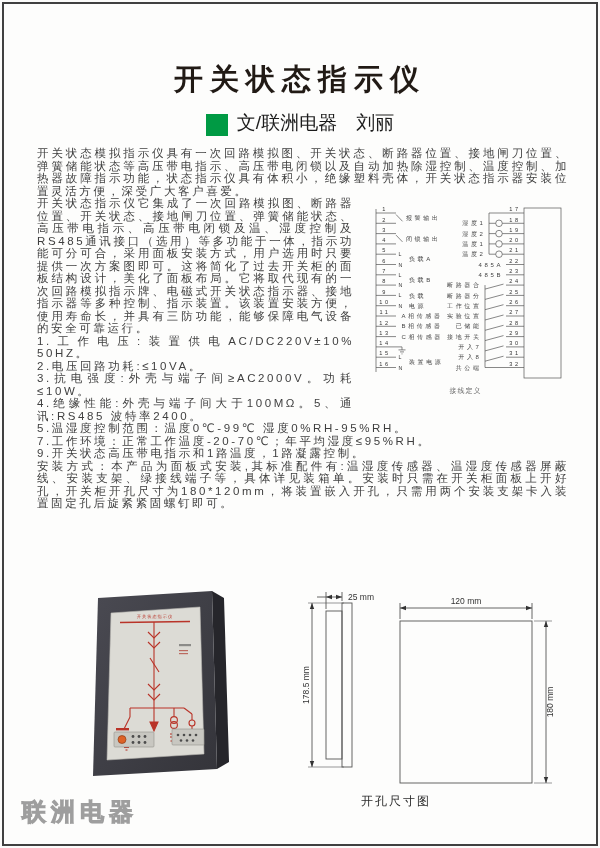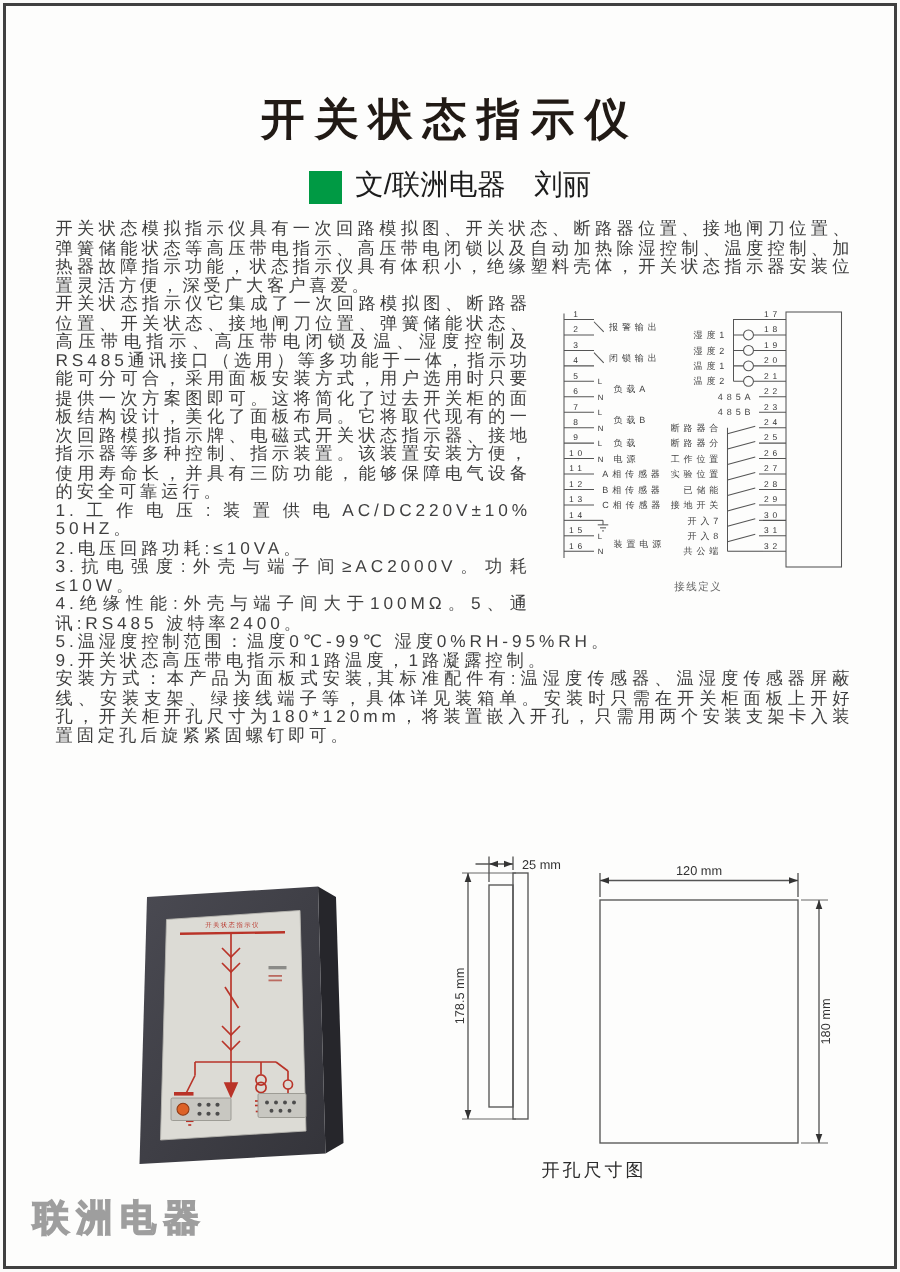--- a/index.html
+++ b/index.html
@@ -24,21 +24,21 @@
   .content{
     margin:11px 27px 0 33px;font-size:11.5px;line-height:12.5px;
     letter-spacing:2.6px;color:#3f3f3f;text-align:justify;
   }
   .content p{margin:0;}
   .wiring-float{
     float:right;width:207px;margin:3px 0 4px 8px;text-align:center;
   }
   .wiring-caption{font-size:7px;color:#666;letter-spacing:1px;margin-top:2px;}
   .photo{position:absolute;left:82px;top:582px;width:150px;height:198px;}
-  .dims{position:absolute;left:296px;top:556px;width:290px;height:235px;text-align:center;}
+  .dims{position:absolute;left:296px;top:577px;width:290px;height:235px;text-align:center;}
   .watermark{
     position:absolute;left:18px;top:792px;font-size:24px;font-weight:bold;
     letter-spacing:5px;color:#dddddb;-webkit-text-stroke:1px #9e9e9e;
   }
   svg text{font-family:"Liberation Sans","DejaVu Sans",sans-serif;}
 </style>
 </head>
 <body>
 
 <div class="page">
@@ -188,20 +188,21 @@
         </svg>
       <div class="wiring-caption">接线定义</div>
     </div>
 
     <p>开关状态指示仪它集成了一次回路模拟图、断路器位置、开关状态、接地闸刀位置、弹簧储能状态、高压带电指示、高压带电闭锁及温、湿度控制及RS485通讯接口（选用）等多功能于一体，指示功能可分可合，采用面板安装方式，用户选用时只要提供一次方案图即可。这将简化了过去开关柜的面板结构设计，美化了面板布局。它将取代现有的一次回路模拟指示牌、电磁式开关状态指示器、接地指示器等多种控制、指示装置。该装置安装方便，使用寿命长，并具有三防功能，能够保障电气设备的安全可靠运行。</p>
     <p>1.工作电压:装置供电AC/DC220V±10%  50HZ。</p>
     <p>2.电压回路功耗:≤10VA。</p>
     <p>3.抗电强度:外壳与端子间≥AC2000V。功耗≤10W。</p>
     <p>4.绝缘性能:外壳与端子间大于100MΩ。5、通讯:RS485  波特率2400。</p>
     <p>5.温湿度控制范围：温度0℃-99℃  湿度0%RH-95%RH。</p>
+    <p>7.工作环境：正常工作温度-20-70℃；年平均湿度≤95%RH。</p>
     <p>9.开关状态高压带电指示和1路温度，1路凝露控制。</p>
     <p>安装方式：本产品为面板式安装,其标准配件有:温湿度传感器、温湿度传感器屏蔽线、安装支架、绿接线端子等，具体详见装箱单。安装时只需在开关柜面板上开好孔，开关柜开孔尺寸为180*120mm，将装置嵌入开孔，只需用两个安装支架卡入装置固定孔后旋紧紧固螺钉即可。</p>
   </div>
 
   <div class="photo">
     <svg width="150" height="198" viewBox="0 0 150 198">
       <defs>
         <linearGradient id="frameGrad" x1="0" y1="0" x2="1" y2="1">
           <stop offset="0" stop-color="#4a4a52"></stop>
             <stop offset="1" stop-color="#34343a"></stop>

